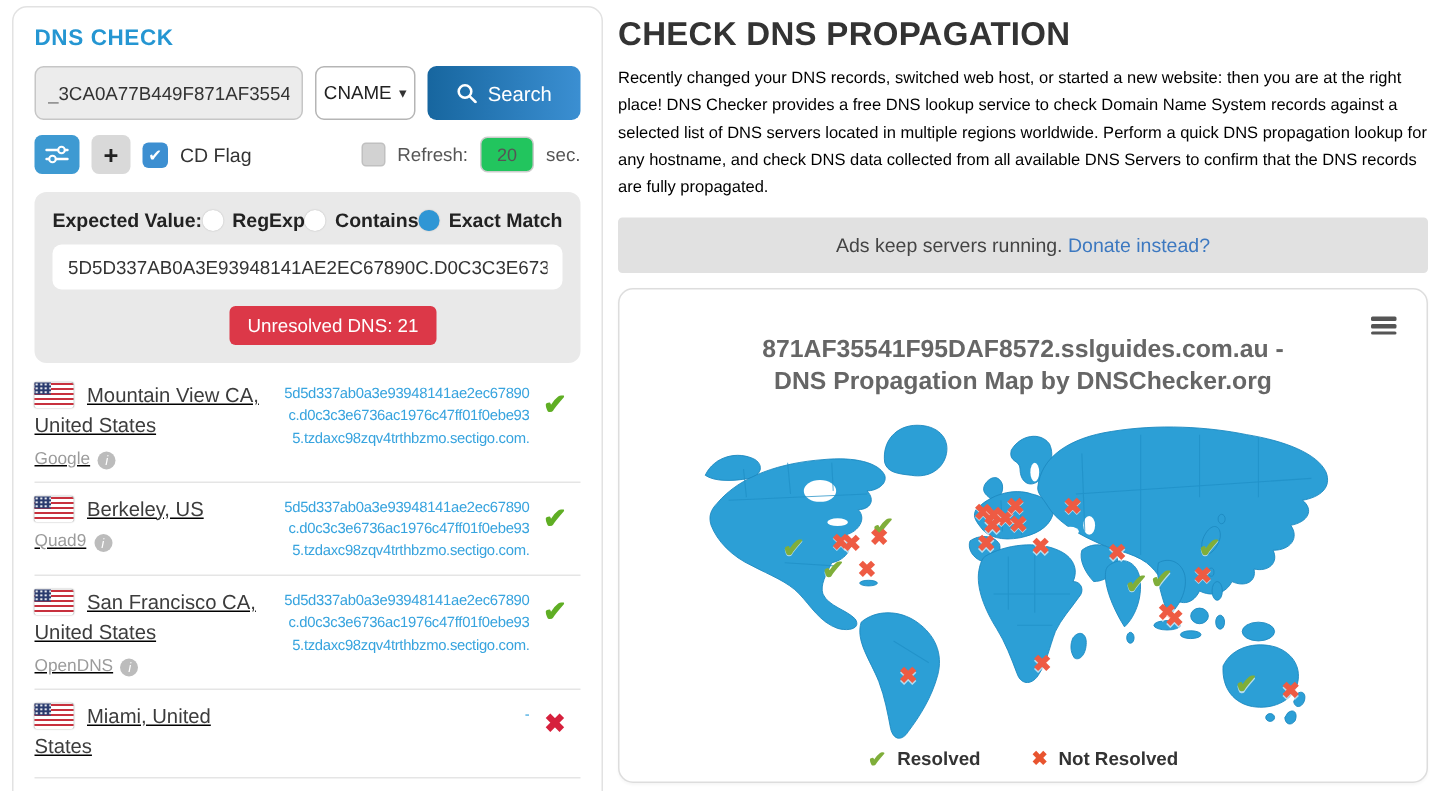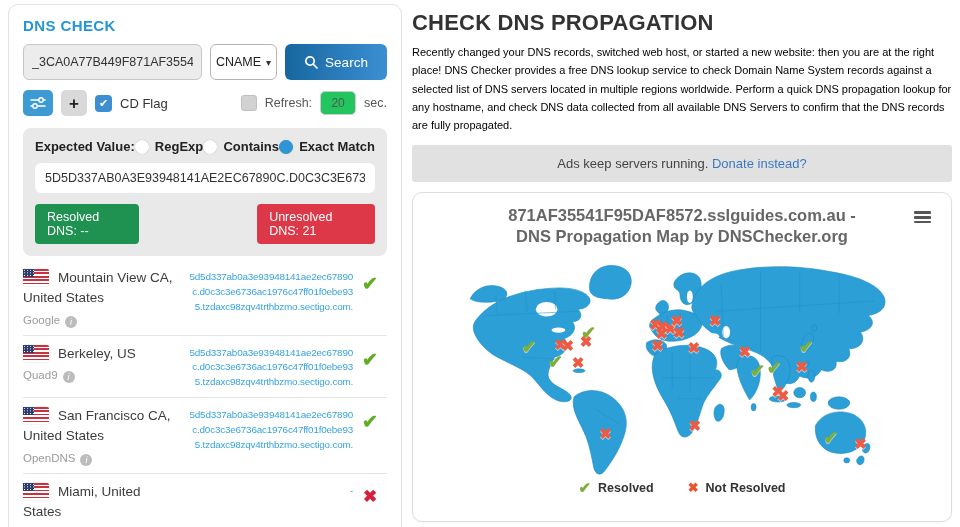--- a/index.html
+++ b/index.html
@@ -40,21 +40,21 @@
   .radio.sel { background:#2f96d5; border-color:#2f96d5; }
   .mode-label { font-size:13px; font-weight:700; color:#222; }
   .exp-input { margin-top:9px; width:100%; background:#fff; border:none; border-radius:6px; height:30px;
     padding:0 10px; font-size:12.5px; color:#333; font-family:"Liberation Sans",sans-serif;}
   .badge-row { margin-top:11px; display:flex; align-items:center; }
   .badge { color:#fff; font-size:12.5px; padding:6px 12px; border-radius:4px; }
   .badge.green { background:#1f9150; }
   .badge.red { background:#dc3848; margin-left:118px; }
   .server-list { margin-top:4px; }
   .srow { display:flex; align-items:flex-start; padding:8px 0 7px; border-bottom:1px solid #e5e5e5; }
-  .sleft { flex:1; min-width:0; padding-right:4px; }
+  .sleft { flex:1; min-width:0; padding-right:4px;text-decoration:underline; }
   .sloc { font-size:13.5px; color:#3c3c3c; line-height:1.5; }
   .flag { display:inline-block; width:26px; height:17px; border-radius:2px; vertical-align:-4px;
     margin-right:9px; position:relative; box-shadow:0 0 1px rgba(0,0,0,.45);
     background:repeating-linear-gradient(180deg,#c8313e 0 1.7px,#fff 1.7px 3.4px); }
   .flag::after { content:""; position:absolute; left:0; top:0; width:11px; height:8px;
     background-color:#2a3b6e;
     background-image:radial-gradient(circle,#fff .6px,transparent .8px); background-size:3px 2.6px; }
   .sprov { font-size:11.5px; color:#9b9b9b; margin-top:3px; max-width:150px; line-height:1.4; }
   .info-icon { display:inline-block; width:12px; height:12px; border-radius:50%; background:#bcbcbc;
     color:#fff; font-size:9px; line-height:12px; text-align:center; font-style:italic; margin-left:5px;
@@ -66,21 +66,21 @@
   .sstat.bad { color:#d6203c; font-size:17px; }
   
   .main { position:absolute; left:412px; top:0; width:540px; }
   .h1 { font-size:22px; color:#333; font-weight:700; margin:10px 0 7px; letter-spacing:.2px; }
   .intro { font-size:11px; color:#000000; line-height:1.66; }
   .ads-bar { margin-top:11px; background:#e1e1e1; border-radius:3px; padding:11px 0;
     text-align:center; font-size:13px; color:#444; }
   .ads-bar a { color:#3c78c0; text-decoration:none; cursor:pointer; }
   .map-card { margin-top:10px; position:relative; border:1px solid #ddd; border-radius:10px;
     height:330px; padding:12px 8px 0; background:#fff; box-shadow:0 1px 2px rgba(0,0,0,.04); }
-  .map-title { text-align:center; color:#666; font-size:16.5px; font-weight:700; line-height:1.25; }
+  .map-title { text-align:center; color:#666; font-size:16.5px; font-weight:700; line-height:1.25;margin-top:18px; }
   .hamburger { position:absolute; top:16px; right:20px; width:17px; cursor:pointer; }
   .hamburger span { display:block; height:2.5px; background:#555; margin:2.2px 0; border-radius:1px; }
   .map-wrap { position:relative; height:224px; margin:6px 6px 0; }
   .map-wrap svg { width:100%; height:100%; display:block; }
   .mk { position:absolute; transform:translate(-50%,-50%); font-weight:700; line-height:1;
     text-shadow:0 1px 0 rgba(255,255,255,.65); }
   .mk.c { color:#7fae3a; font-size:18px; }
   .mk.x { color:#ee5b43; font-size:15px; }
   .legend { display:flex; justify-content:center; align-items:center; gap:34px; margin-top:2px;
     font-size:12.5px; font-weight:700; color:#333; }
@@ -141,21 +141,20 @@
         <span class="radio"></span>
         <span class="mode-label">Contains</span>
       </span>
       <span class="mode">
         <span class="radio sel"></span>
         <span class="mode-label">Exact Match</span>
       </span>
     </div>
     <input class="exp-input" value="5D5D337AB0A3E93948141AE2EC67890C.D0C3C3E6736AC1976C47FF01F0EBE935.TZDAXC98ZQV4TRTHBZMO.SECTIGO.COM." style="">
     <div class="badge-row">
-      <span class="badge green">Resolved DNS: --</span>
       <span class="badge red">Unresolved DNS: 21</span>
     </div>
   </div>
 
   <div class="server-list">
     <div class="srow">
       <div class="sleft">
         <div class="sloc"><span class="flag"></span><span>Mountain View CA, United States</span></div>
         <div class="sprov"><span>Google</span><span class="info-icon">i</span></div>
       </div>

